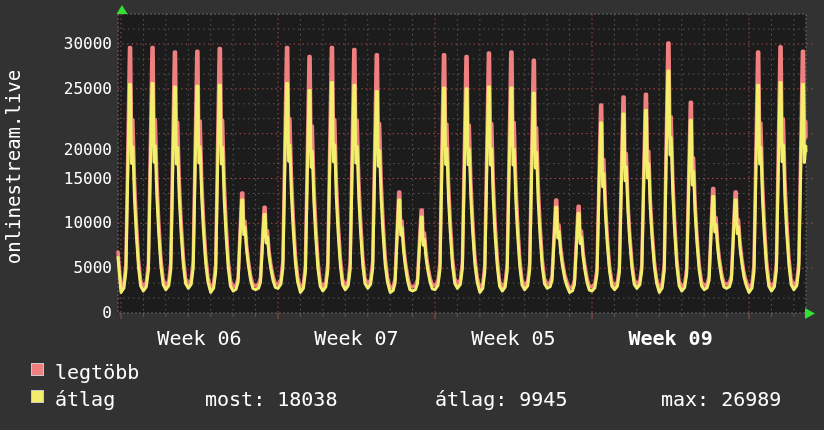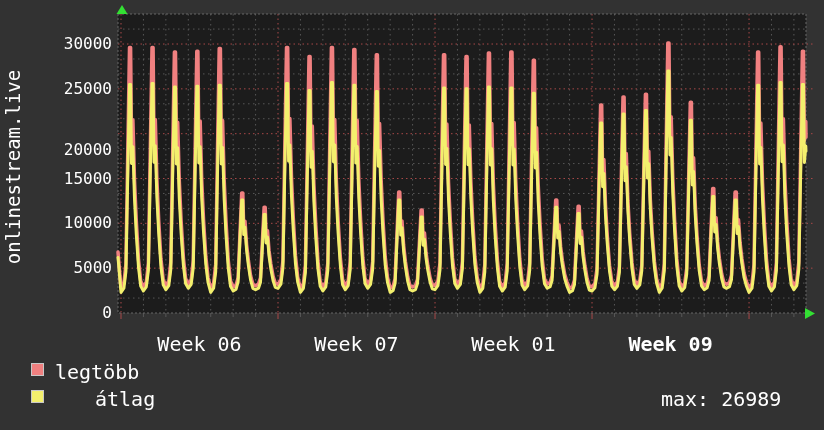--- a/index.html
+++ b/index.html
@@ -4,21 +4,21 @@
 <style>
   html,body{margin:0;padding:0;background:#323232;}
   #screen{
     position:relative;width:824px;height:430px;background:#323232;
     font-family:"DejaVu Sans Mono","Liberation Mono",monospace;
     color:#ffffff;overflow:hidden;
   }
   #plot-bg{position:absolute;left:118px;top:14px;width:688px;height:299px;background:#1c1c1c;}
   #chart-svg{position:absolute;left:0;top:0;}
   .ylab{position:absolute;left:0;width:112px;text-align:right;font-size:16px;line-height:20px;}
-  .xlab{position:absolute;top:328px;font-size:20px;line-height:20px;transform:translateX(-50%);white-space:pre;margin-top:6px;}
+  .xlab{position:absolute;top:328px;font-size:20px;line-height:20px;transform:translateX(-50%);white-space:pre;}
   #vtitle{
     position:absolute;left:-92px;top:157px;width:210px;text-align:center;
     font-size:19px;line-height:20px;transform:rotate(-90deg);transform-origin:center;
     white-space:nowrap;
   }
   .swatch{position:absolute;left:31px;width:13px;height:13px;border:1px solid #c8c8c8;box-sizing:border-box;}
   .legend-text{position:absolute;font-size:20px;line-height:20px;white-space:pre;}
 </style>
 </head>
 <body>
@@ -132,24 +132,26 @@
       <div class="ylab" style="top: 258.17px;">5000</div>
       <div class="ylab" style="top: 213.34px;">10000</div>
       <div class="ylab" style="top: 168.51px;">15000</div>
       <div class="ylab" style="top: 140px;">20000</div>
       <div class="ylab" style="top: 78.85px;">25000</div>
       <div class="ylab" style="top: 34.02px;">30000</div>
     </div>
   <div id="xlabels">
       <div class="xlab" style="left: 199.505px;">Week 06</div>
       <div class="xlab" style="left: 356.515px;">Week 07</div>
-      <div class="xlab" style="left: 513.525px;">Week 01</div>
+      <div class="xlab" style="left: 513.525px;">Week 05</div>
       <div class="xlab" style="left: 670.535px; font-weight: bold;">Week 09</div>
     </div>
 
   <div class="swatch" style="top:363px;background:#f08080;"></div>
   <div class="legend-text" style="left:55px;top:362px;text-align:right;">legtöbb</div>
 
   <div class="swatch" style="top:390px;background:#f3ef6d;"></div>
-  <div class="legend-text" style="left:55px;top:389px;margin-left:40px;">átlag</div>
+  <div class="legend-text" style="left:55px;top:389px;">átlag</div>
 
+  <div class="legend-text" style="left:205px;top:389px;">most: 18038</div>
+  <div class="legend-text" style="left:435px;top:389px;">átlag: 9945</div>
   <div class="legend-text" style="left:661px;top:389px;">max: 26989</div>
 </div>
 
 </body></html>

